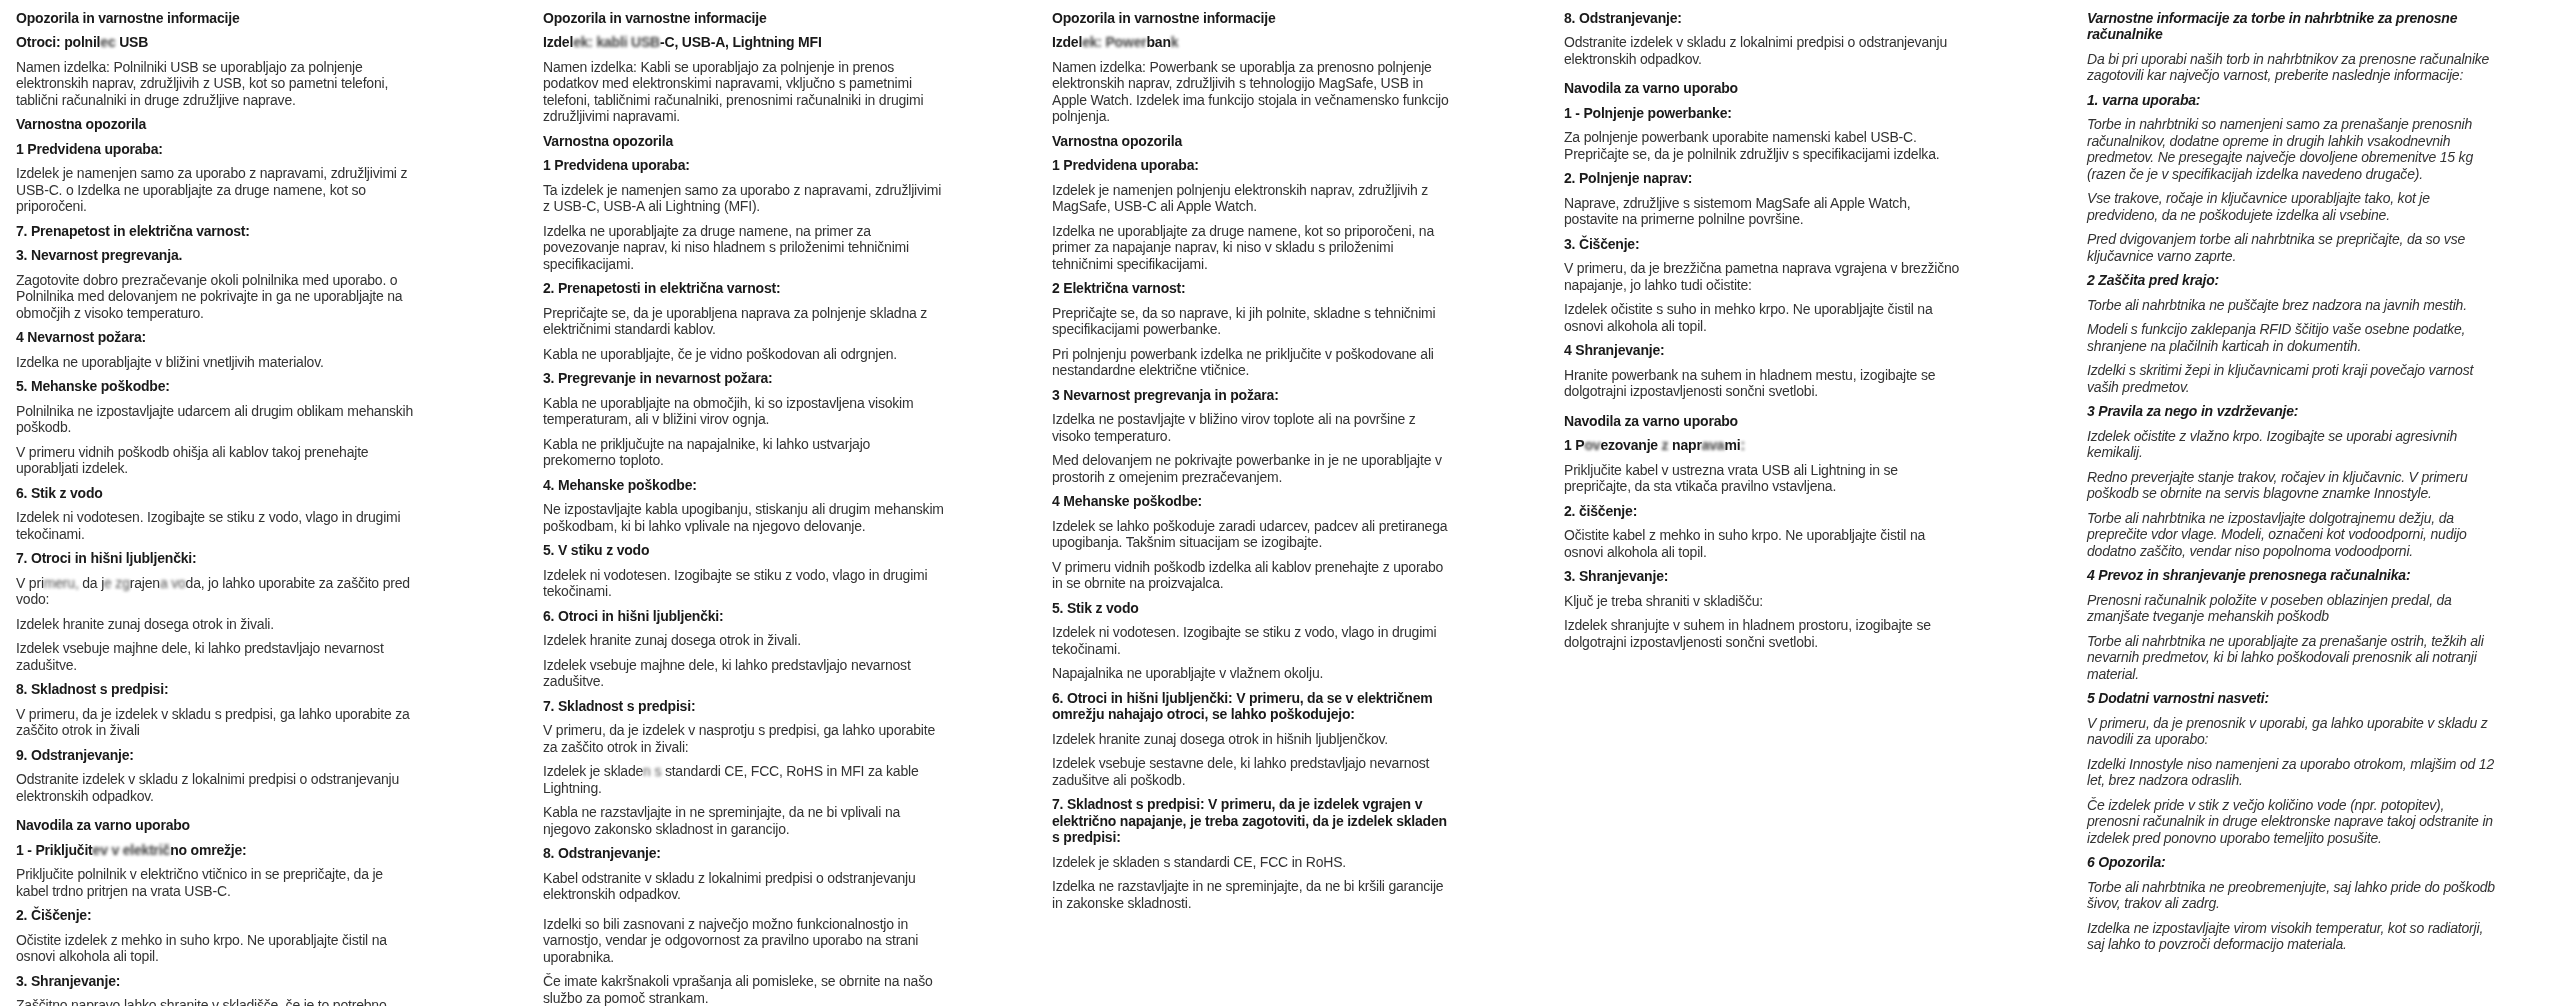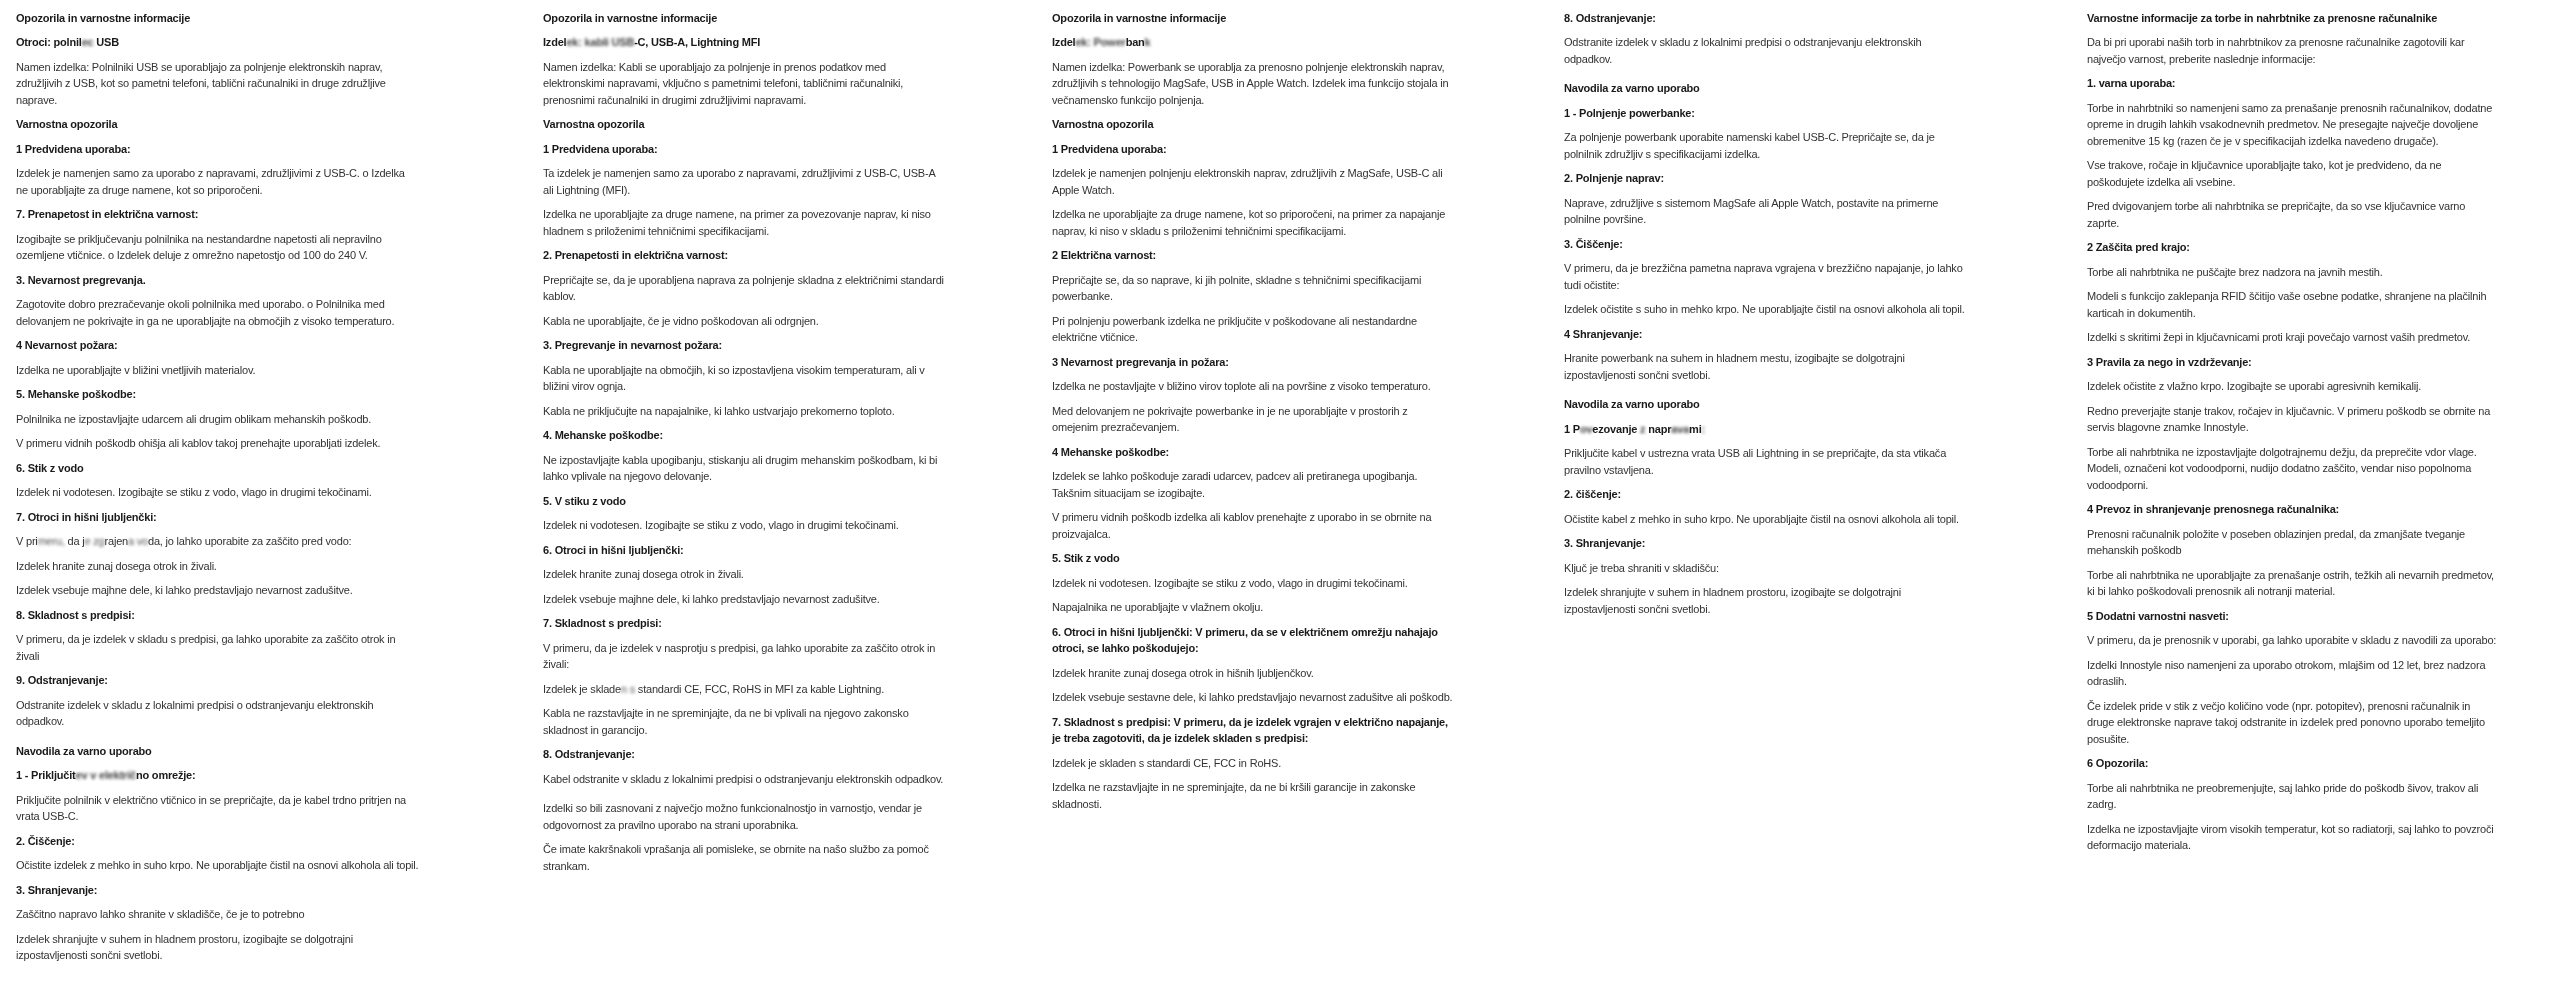--- a/index.html
+++ b/index.html
@@ -2,50 +2,49 @@
 <html lang="sl" style="font-size:13px"><head>
 <meta charset="utf-8">
 <style>
   html,body{margin:0;padding:0;background:#ffffff;}
   .page{
     position:relative;
     width:2576px;height:1006px;
     background:#ffffff;
     overflow:hidden;
     font-family:"Liberation Sans","DejaVu Sans",sans-serif;
-    font-size:11px;
+    font-size:14px;
     line-height:16.5px;
     letter-spacing:-0.2px;
     color:#333333;
   }
   .col{position:absolute;top:9.7px;width:403px;}
   .col:nth-child(1){left:16px;}
   .col:nth-child(2){left:543px;}
   .col:nth-child(3){left:1052px;}
   .col:nth-child(4){left:1564px;}
-  .col:nth-child(5){left:2087px;width:411px;}
+  .col:nth-child(5){left:2087px;width:411px;font-style:italic;}
   .blk{margin:0 0 8px 0;}
   .h1,.h2{font-weight:700;color:#1a1a1a;}
   .p{font-weight:400;color:#333333;}
   .gap{margin-top:13px;}
   .blur{filter:blur(1.6px);opacity:.85;}
 </style>
 </head>
 <body>
 
 <div class="page">
     <div class="col">
       <div class="blk h1"><span class="">Opozorila in varnostne informacije</span></div>
       <div class="blk h2"><span class="">Otroci: polnil</span><span class="blur">ec</span><span class=""> USB</span></div>
       <div class="blk p"><span class="">Namen izdelka: Polnilniki USB se uporabljajo za polnjenje elektronskih naprav, združljivih z USB, kot so pametni telefoni, tablični računalniki in druge združljive naprave.</span></div>
       <div class="blk h2"><span class="">Varnostna opozorila</span></div>
       <div class="blk h2"><span class="">1 Predvidena uporaba:</span></div>
       <div class="blk p"><span class="">Izdelek je namenjen samo za uporabo z napravami, združljivimi z USB-C. o Izdelka ne uporabljajte za druge namene, kot so priporočeni.</span></div>
       <div class="blk h2"><span class="">7. Prenapetost in električna varnost:</span></div>
-      <div class="blk p"><span class="">Izogibajte se priključevanju polnilnika na nestandardne napetosti ali nepravilno ozemljene vtičnice. o Izdelek deluje z omrežno napetostjo od 100 do 240 V.</span></div>
       <div class="blk h2"><span class="">3. Nevarnost pregrevanja.</span></div>
       <div class="blk p"><span class="">Zagotovite dobro prezračevanje okoli polnilnika med uporabo. o Polnilnika med delovanjem ne pokrivajte in ga ne uporabljajte na območjih z visoko temperaturo.</span></div>
       <div class="blk h2"><span class="">4 Nevarnost požara:</span></div>
       <div class="blk p"><span class="">Izdelka ne uporabljajte v bližini vnetljivih materialov.</span></div>
       <div class="blk h2"><span class="">5. Mehanske poškodbe:</span></div>
       <div class="blk p"><span class="">Polnilnika ne izpostavljajte udarcem ali drugim oblikam mehanskih poškodb.</span></div>
       <div class="blk p"><span class="">V primeru vidnih poškodb ohišja ali kablov takoj prenehajte uporabljati izdelek.</span></div>
       <div class="blk h2"><span class="">6. Stik z vodo</span></div>
       <div class="blk p"><span class="">Izdelek ni vodotesen. Izogibajte se stiku z vodo, vlago in drugimi tekočinami.</span></div>
       <div class="blk h2"><span class="">7. Otroci in hišni ljubljenčki:</span></div>

